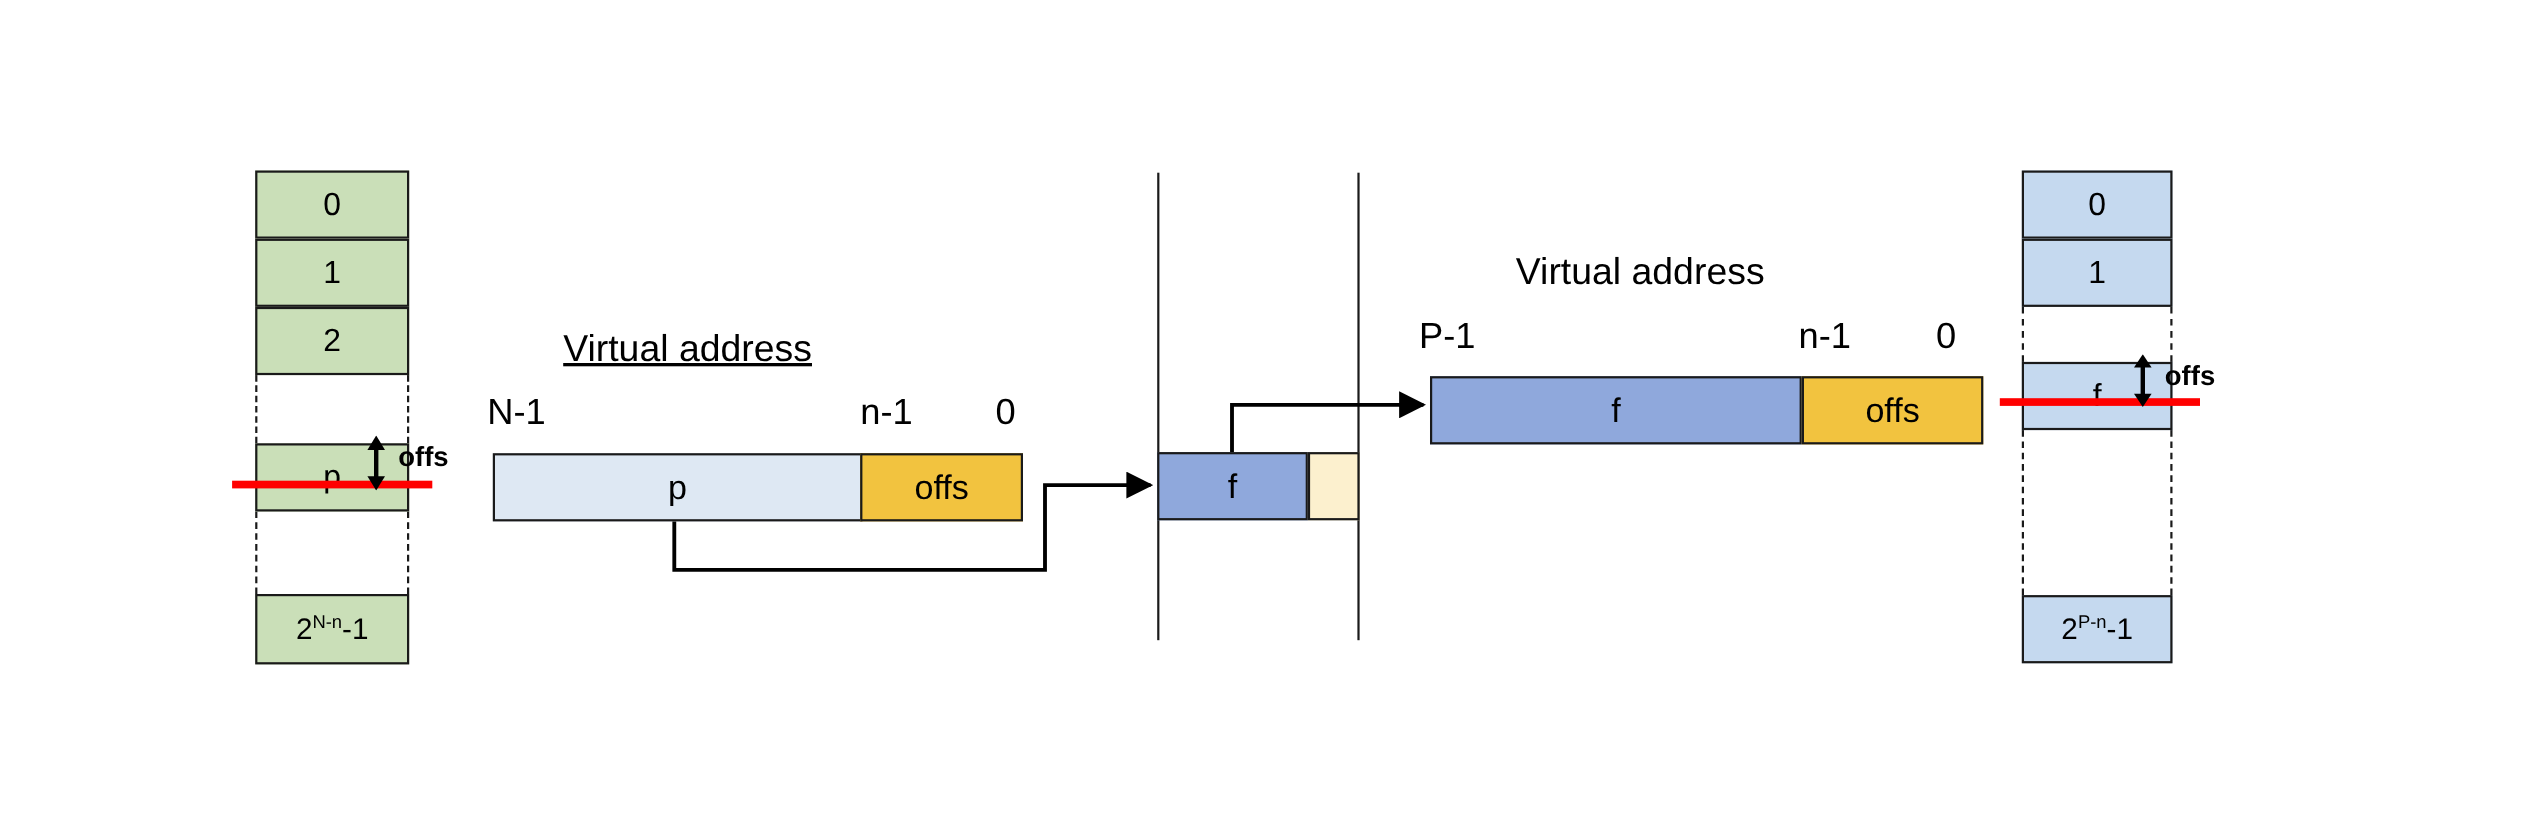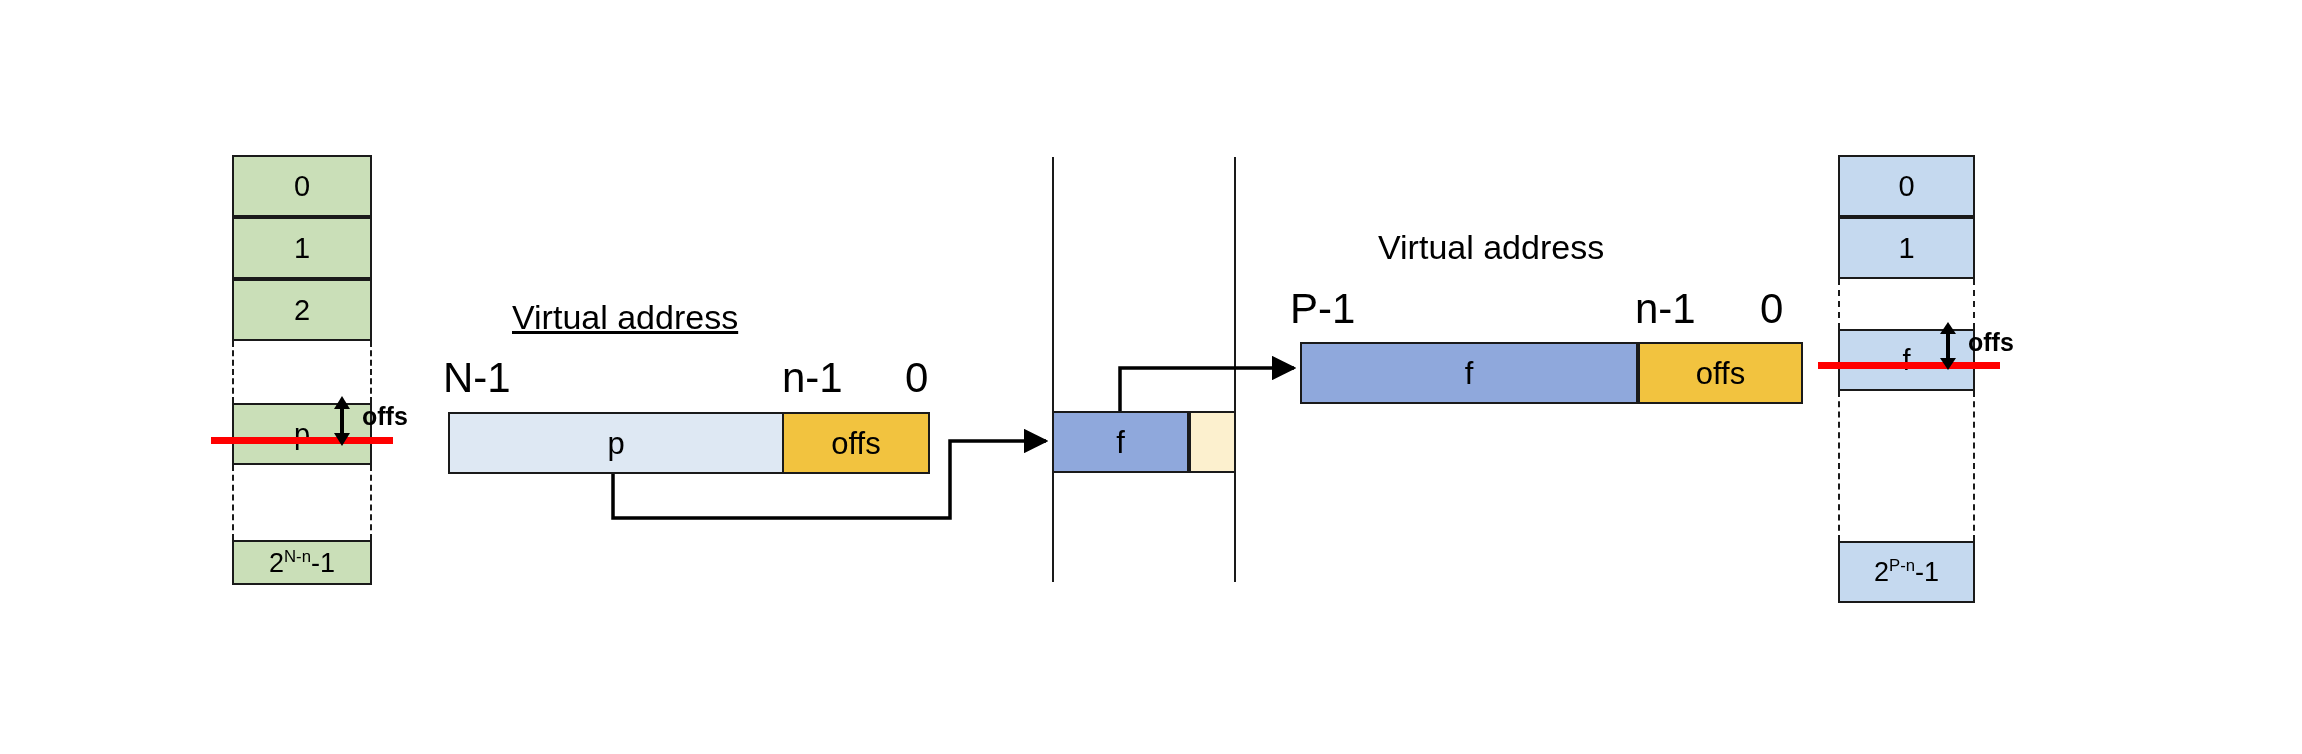--- a/index.html
+++ b/index.html
@@ -63,21 +63,21 @@
   .bar.cream  { background: #FCF0CE; }
 
   
   .lbl {
     position: absolute;
     color: #000000;
     line-height: 1;
     white-space: nowrap;
   }
   .title { font-size: 34px; }
-  .bitlabel { font-size: 42px; }
+  .bitlabel { font-size: 33px; }
   .offslabel { font-size: 25px; font-weight: bold; }
   .sup { font-size: 0.62em; vertical-align: super; }
 
   
   .redline {
     position: absolute;
     background: #FF0000;
     height: 7px;
   }
 
@@ -106,21 +106,21 @@
     </div>
     <div class="cell green" style="left:232px; top:217px; width:140px; height:62px;">
       <span>1</span>
     </div>
     <div class="cell green" style="left:232px; top:279px; width:140px; height:62px;">
       <span>2</span>
     </div>
     <div class="cell green" style="left:232px; top:403px; width:140px; height:62px;">
       <span>p</span>
     </div>
-    <div class="cell green" style="left:232px; top:540px; width:140px; height:45px; font-size:27px;">
+    <div class="cell green" style="left:232px; top:540px; width:140px; height:64px; font-size:27px;">
       <span>
         <span>2</span><span class="sup">N-n</span><span>-1</span>
       </span>
     </div>
 
     <div class="redline" style="left:211px; top:437px; width:182px;"></div>
 
     <svg class="abs" style="left:326px; top:396px;" width="32" height="50" viewBox="0 0 32 50">
       <line x1="16" y1="8" x2="16" y2="42" stroke="#000" stroke-width="4"></line>
       <polygon points="16,0 8,13 24,13" fill="#000"></polygon>

